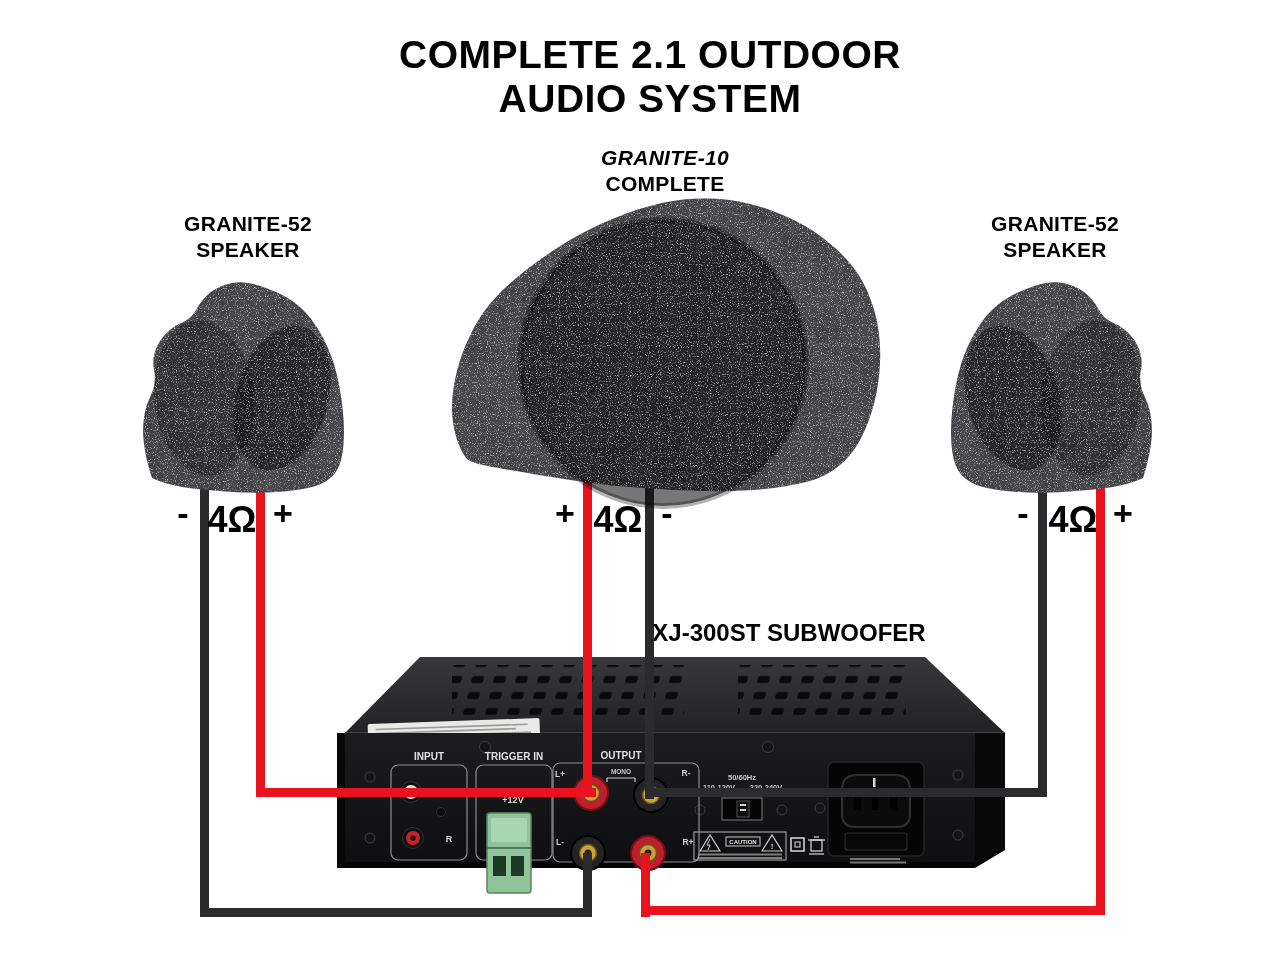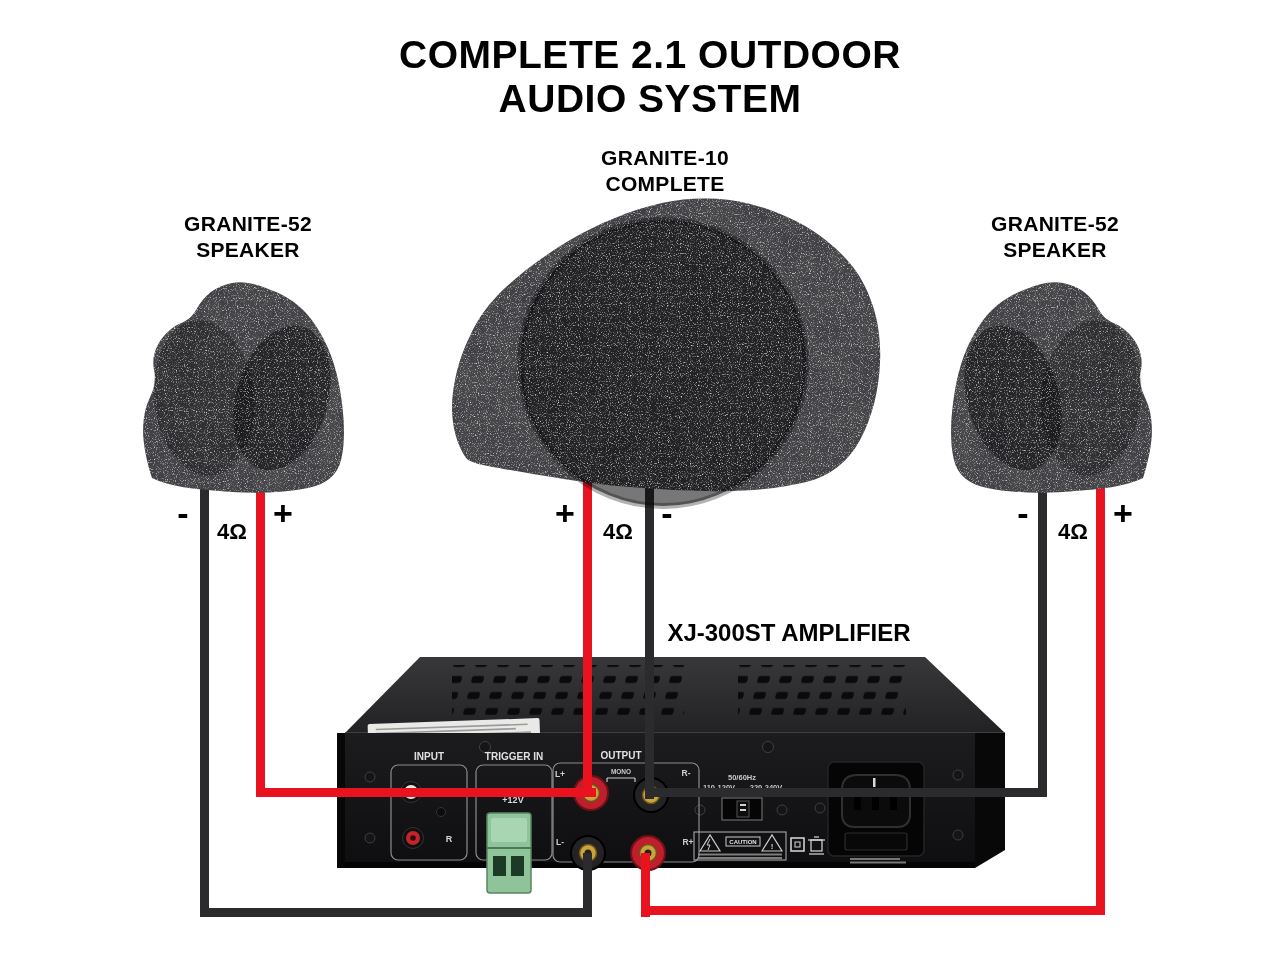--- a/index.html
+++ b/index.html
@@ -3,21 +3,21 @@
 <meta charset="utf-8">
 <style>
   html,body{margin:0;padding:0;background:#ffffff;}
   #stage{position:relative;width:1280px;height:960px;background:#fff;overflow:hidden;
          font-family:"Liberation Sans","DejaVu Sans",sans-serif;}
   #artwork{position:absolute;left:0;top:0;z-index:1;}
   .lbl{position:absolute;color:#000;font-weight:bold;text-align:center;z-index:5;white-space:nowrap;}
   .title-line{left:10px;width:1280px;font-size:39px;letter-spacing:.5px;}
   .dev-line{font-size:21px;letter-spacing:.3px;}
   .sign{font-size:34px;width:40px;}
-  .ohm{font-size:22px;width:60px;margin-top:20px;}
+  .ohm{font-size:36px;width:60px;}
   .amp-name{font-size:24px;}
   svg text{font-family:"Liberation Sans","DejaVu Sans",sans-serif;}
 </style>
 </head>
 <body>
 
 <div id="stage">
 
   <svg id="artwork" width="1280" height="960" viewBox="0 0 1280 960">
     <defs>
@@ -249,30 +249,30 @@
       <path d="M152,478 C144,452 140,430 146,408 C150,394 158,386 154,370 C151,355 158,340 170,330
         C180,321 188,324 196,310 C204,295 216,286 232,283 C246,280 262,286 276,292 C292,299 306,310 316,326
         C328,344 336,366 340,390 C344,414 346,440 341,460 C337,476 326,484 308,488 C284,493 250,494 220,491
         C196,489 170,487 152,478 Z" fill="#fff" filter="url(#fgrain)" opacity="0.85"></path>
     </g>
   </svg>
 
   <div class="lbl title-line" style="top:33px;">COMPLETE 2.1 OUTDOOR</div>
   <div class="lbl title-line" style="top:77px;">AUDIO SYSTEM</div>
 
-  <div class="lbl dev-line" style="left:515px;width:300px;top:146px;">GRANITE-10</div>
+  <div class="lbl dev-line" style="left:515px;width:300px;top:146px;font-style:italic;">GRANITE-10</div>
   <div class="lbl dev-line" style="left:515px;width:300px;top:172px;">COMPLETE</div>
 
   <div class="lbl dev-line" style="left:98px;width:300px;top:212px;">GRANITE-52</div>
   <div class="lbl dev-line" style="left:98px;width:300px;top:238px;">SPEAKER</div>
 
   <div class="lbl dev-line" style="left:905px;width:300px;top:212px;">GRANITE-52</div>
   <div class="lbl dev-line" style="left:905px;width:300px;top:238px;">SPEAKER</div>
 
-  <div class="lbl amp-name" style="left:639px;width:300px;top:619px;">XJ-300ST AMPLIFIER</div>
+  <div class="lbl amp-name" style="left:639px;width:300px;top:619px;">XJ-300ST SUBWOOFER</div>
 
   <div class="lbl sign" style="left:163px;top:494px;">-</div>
   <div class="lbl ohm" style="left:202px;top:499px;">4Ω</div>
   <div class="lbl sign" style="left:263px;top:494px;">+</div>
 
   <div class="lbl sign" style="left:545px;top:494px;">+</div>
   <div class="lbl ohm" style="left:588px;top:499px;">4Ω</div>
   <div class="lbl sign" style="left:647px;top:494px;">-</div>
 
   <div class="lbl sign" style="left:1003px;top:494px;">-</div>

